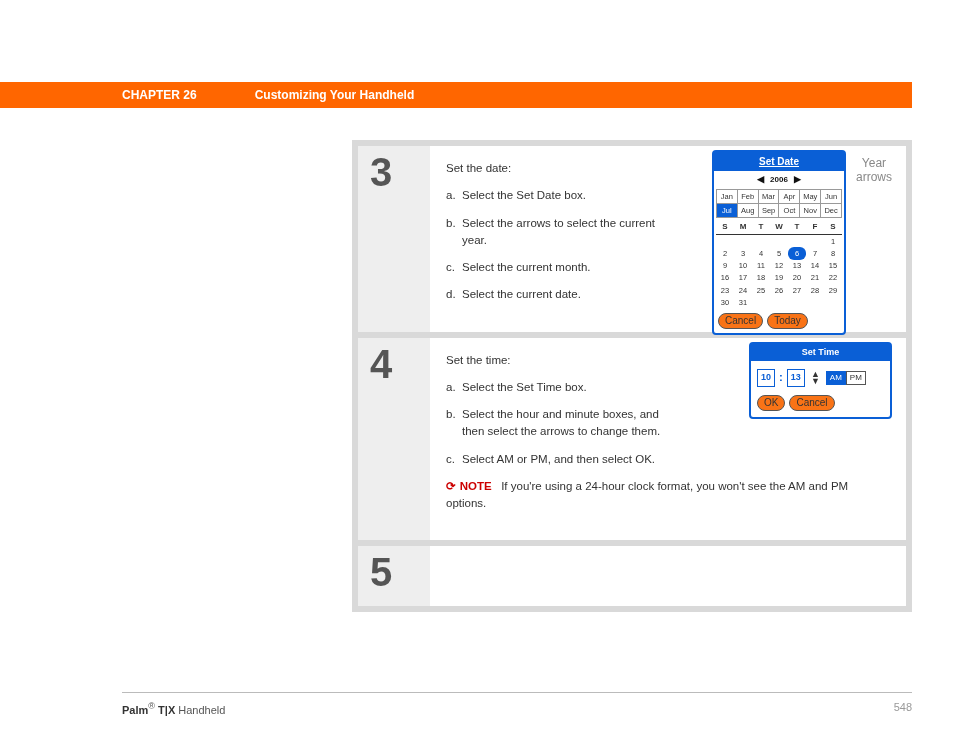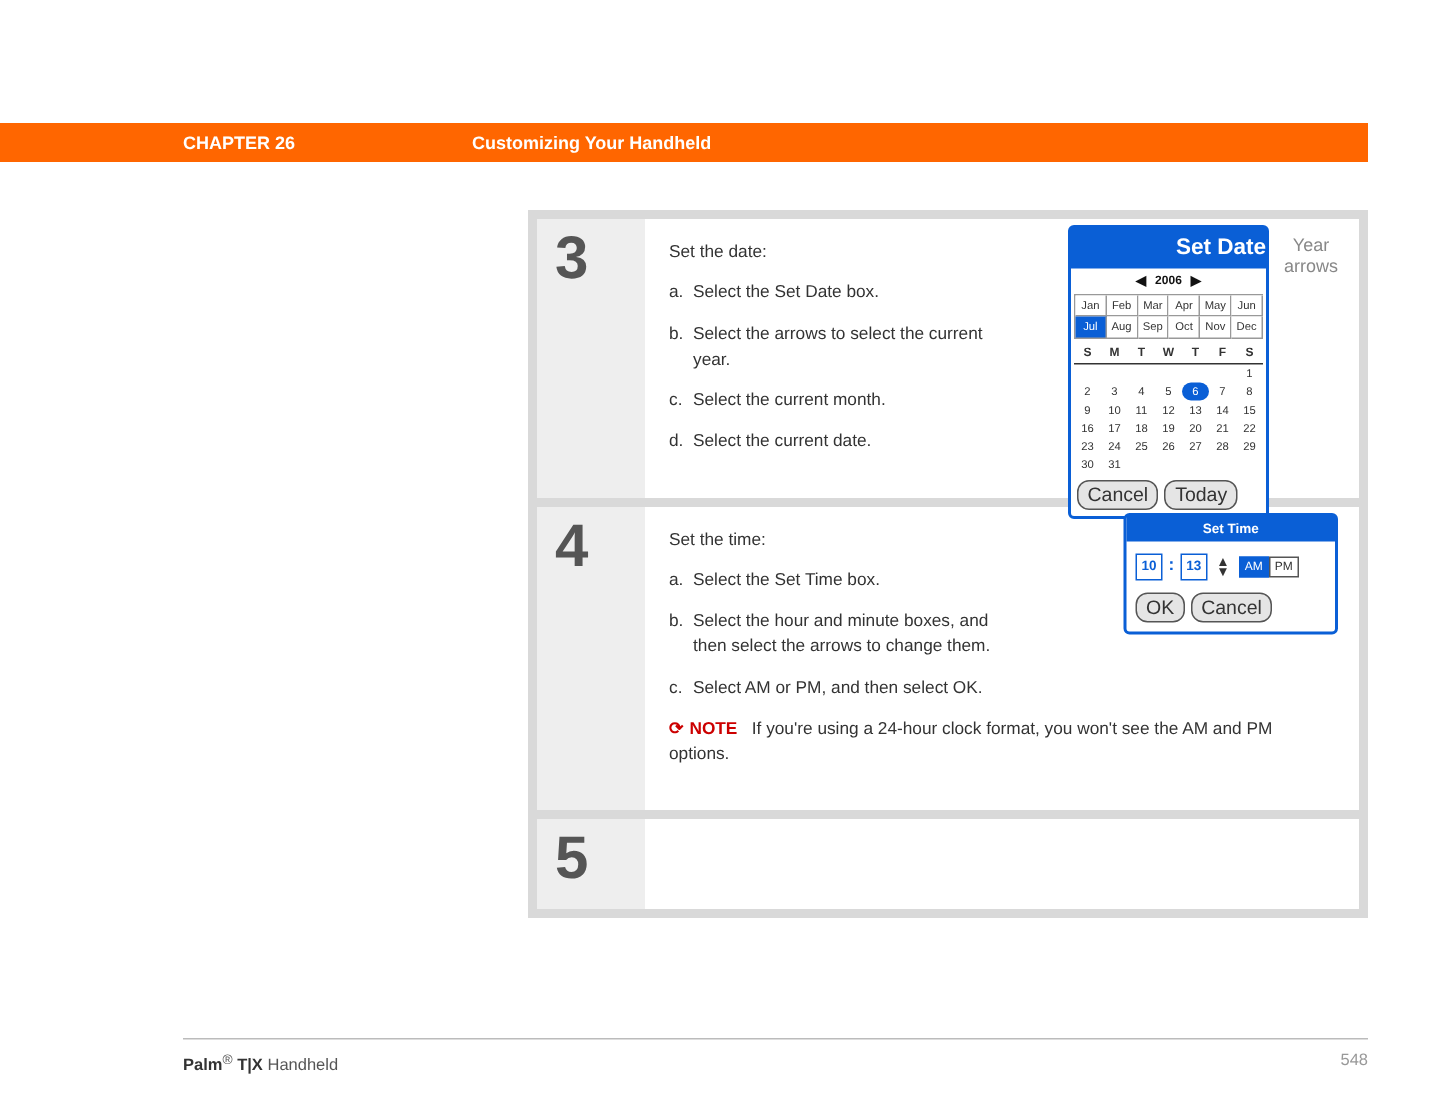--- a/index.html
+++ b/index.html
@@ -14,21 +14,21 @@
   }
   .page { position: relative; width: 954px; height: 738px; padding-top: 82px; }
   .header-bar {
     position: absolute; top: 82px; left: 0;
     width: 912px; height: 26px;
     background: #ff6600;
     display: flex; align-items: center;
     color: #fff; font-weight: bold; font-size: 12px;
   }
   .header-chapter { margin-left: 122px; }
-  .header-title   { margin-left: 118px; }
+  .header-title   { margin-left: 58px; }
   .content-box {
     position: absolute; left: 352px; top: 140px;
     width: 560px;
     border: 6px solid #d9d9d9;
   }
   .step-row { display: flex; border-bottom: 6px solid #d9d9d9; background: #fff; }
   .step-row:last-child { border-bottom: none; }
   .step-num-cell {
     width: 72px; min-height: 60px;
     background: #eeeeee;
@@ -58,22 +58,22 @@
   .widget-holder-1 { position: absolute; right: 14px; top: 4px; display:flex; align-items:flex-start; }
   .widget-holder-2 { position: absolute; right: 14px; top: 4px; }
   .year-label { margin-left: 10px; margin-top: 6px; font-size: 12px; color: #888; line-height: 1.2; text-align: center; }
   .year-label div { white-space: nowrap; }
   .cal {
     width: 134px; background: #fff;
     border: 2px solid #0a5fd6; border-radius: 4px;
     font-size: 8px;
   }
   .cal-title {
-    background: #0a5fd6; color: #fff; text-align: right;
-    font-weight: bold; padding: 2px 0; font-size: 15px;
+    background: #0a5fd6; color: #fff; text-align: center;
+    font-weight: bold; padding: 2px 0; font-size: 10px; text-decoration: underline;
   }
   .cal-year {
     display:flex; justify-content:center; align-items:center; gap:6px;
     padding: 2px 0; font-weight:bold; color:#111;
   }
   .cal-year .tri { font-size: 9px; cursor:pointer; }
   .cal-months {
     display: grid; grid-template-columns: repeat(6, 1fr);
     border-top: 1px solid #999; border-left: 1px solid #999;
     margin: 0 2px;
@@ -90,22 +90,22 @@
   }
   .cal-dow div { font-size: 8px; padding: 1px 0; }
   .cal-days {
     display:grid; grid-template-columns: repeat(7,1fr);
     margin: 0 2px 2px 2px; text-align:center;
   }
   .cal-days div { font-size: 7.5px; padding: 0.5px 0; }
   .cal-days div.sel { background: #0a5fd6; color:#fff; border-radius: 6px; }
   .cal-btns { display:flex; gap:4px; padding: 2px 4px 4px 4px; }
   .pbtn {
-    border: 1px solid #555; border-radius: 8px; background:#e5e5e5;
-    font-size: 13px; padding: 0 6px; line-height: 1.4; cursor:pointer;
+    border: 1px solid #555; border-radius: 8px; background:#f97316;
+    font-size: 10px; padding: 0 6px; line-height: 1.4; cursor:pointer;
   }
   
   .tw {
     width: 143px; background:#fff; border: 2px solid #0a5fd6; border-radius:4px;
   }
   .tw-title { background:#0a5fd6; color:#fff; text-align:center; font-weight:bold; padding:2px 0; font-size:9px; }
   .tw-body { padding: 8px 6px; display:flex; align-items:center; gap:4px; }
   .tw-box { border:1px solid #0a5fd6; padding: 1px 3px; font-size:9px; font-weight:bold; color:#0a5fd6; background:#fff; }
   .tw-colon { font-weight:bold; color:#0a5fd6; }
   .tw-arrows { display:flex; flex-direction:column; line-height:0.7; font-size:9px; color:#333; margin:0 2px; }

